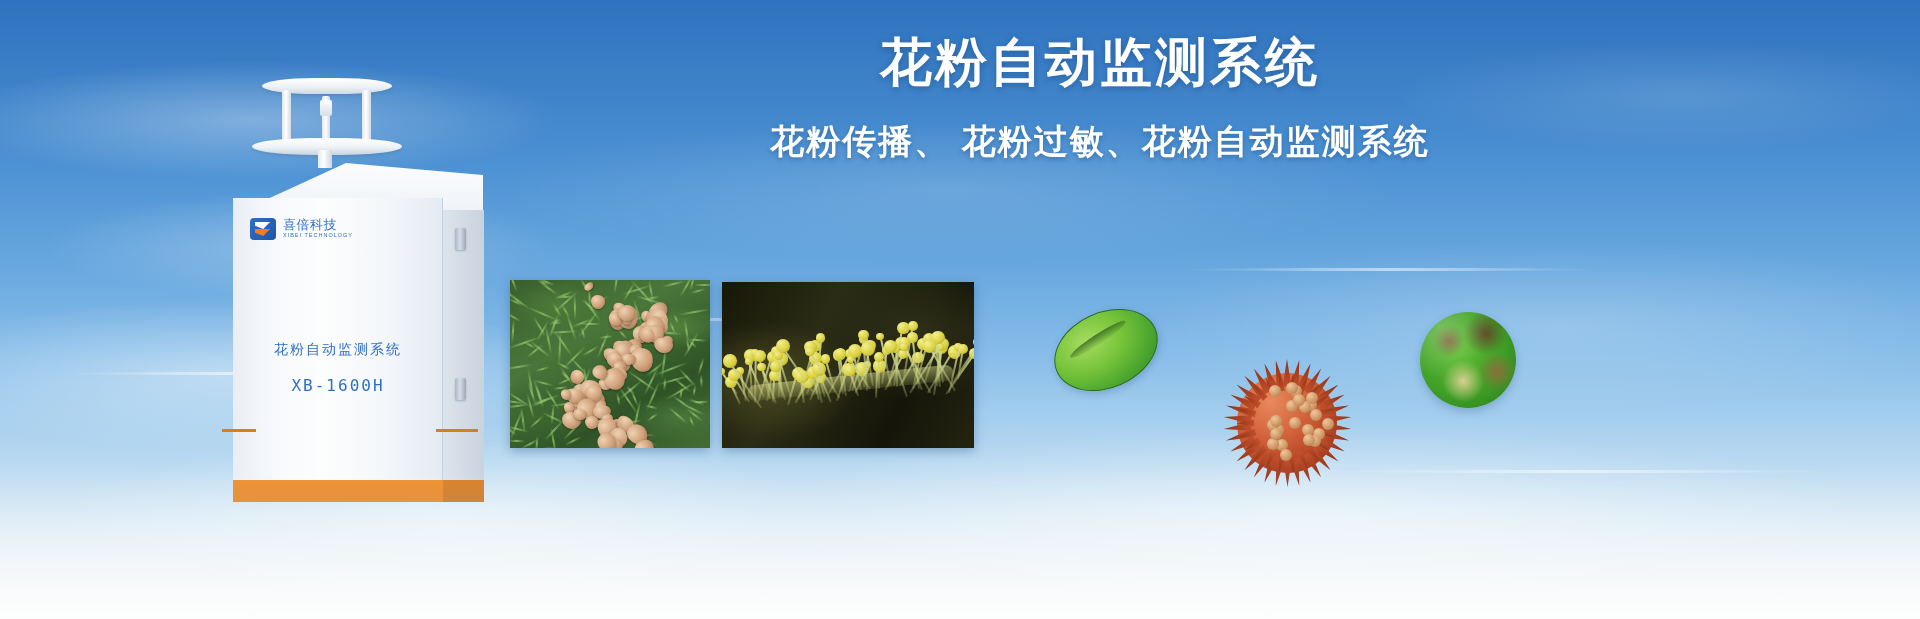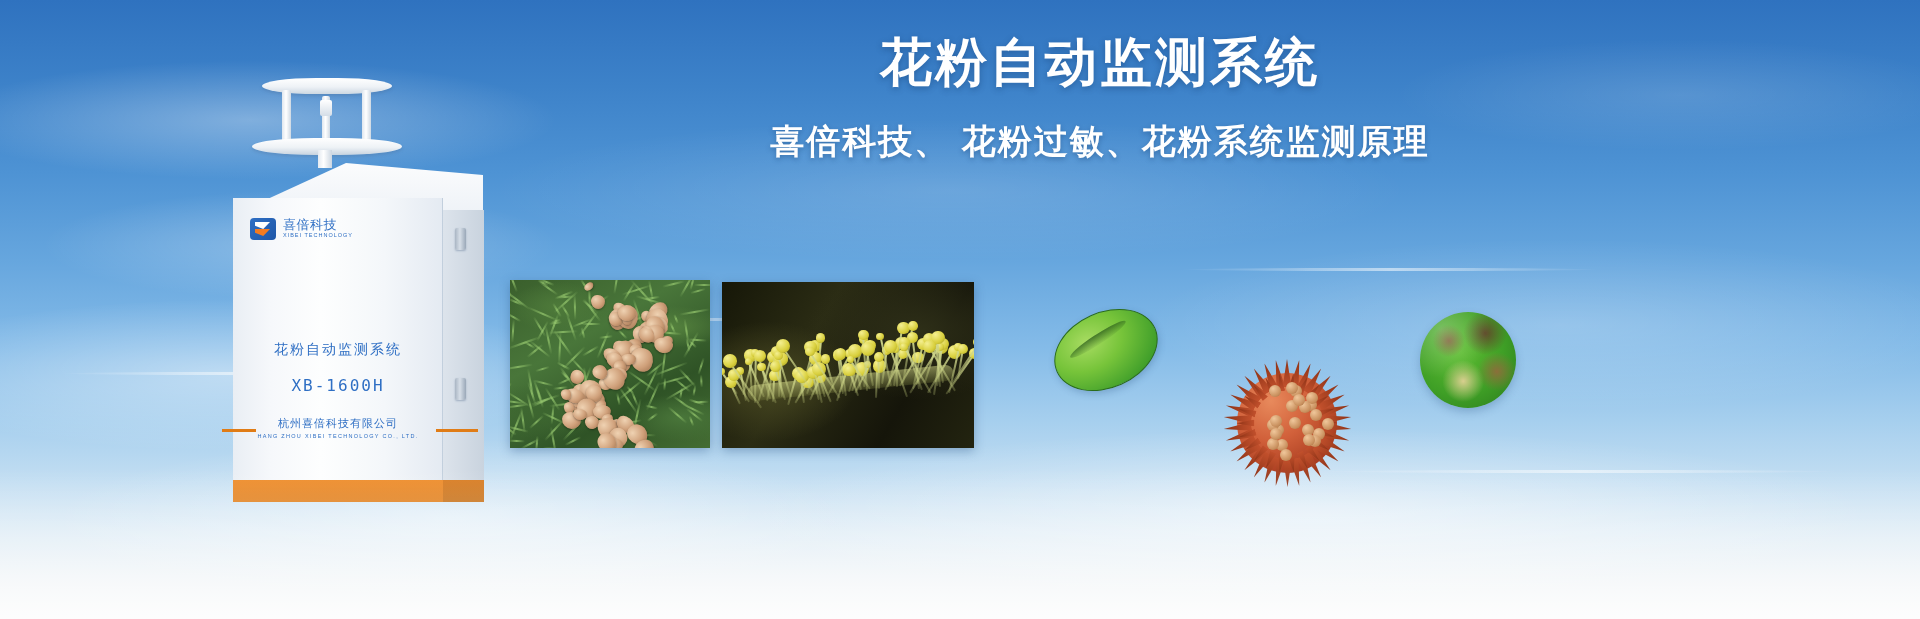--- a/index.html
+++ b/index.html
@@ -273,21 +273,21 @@
   <div class="cloud c6"></div>
   <div class="cloud c7"></div>
   <div class="cloud c8"></div>
   <div class="wisp" style="left:520px;top:318px;width:320px;"></div>
   <div class="wisp" style="left:1180px;top:268px;width:420px;"></div>
   <div class="wisp" style="left:1320px;top:470px;width:520px;"></div>
   <div class="wisp" style="left:60px;top:372px;width:360px;"></div>
 
   <div class="headings">
     <div class="h-main">花粉自动监测系统</div>
-    <div class="h-sub2">喜倍科技、 花粉过敏、花粉系统监测原理</div>
+    <div class="h-sub2">花粉传播、 花粉过敏、花粉自动监测系统</div>
   </div>
 
   <div id="device">
     <div class="rain-top"></div>
     <div class="post p1"></div>
     <div class="post p2"></div>
     <div class="post p3"></div>
     <div class="nub"></div>
     <div class="rain-mid"></div>
     <div class="stem"></div>
@@ -305,24 +305,20 @@
         <div class="logo-en">XIBEI  TECHNOLOGY</div>
       </div>
     </div>
 
     <div class="panel-title">花粉自动监测系统</div>
     <div class="panel-model">XB-1600H</div>
 
     <div class="dash dash-l"></div>
     <div class="dash dash-r"></div>
 
-    <div class="panel-company">
-      <div class="company-cn">杭州喜倍科技有限公司</div>
-      <div class="company-en">HANG ZHOU XIBEI TECHNOLOGY CO., LTD.</div>
-    </div>
 
     <div class="handle h-a"></div>
     <div class="handle h-b"></div>
   </div>
 
   <div class="photo" id="photo-cedar">
     <div class="cedar-bg"></div>
     <div id="cedar-needles">
         <div class="needle" style="left: 119.621px; top: 150.882px; width: 18.465px; transform: rotate(-1.20741deg);"></div>
         <div class="needle" style="left: 107.796px; top: 37.415px; width: 16.3904px; transform: rotate(86.0771deg);"></div>

